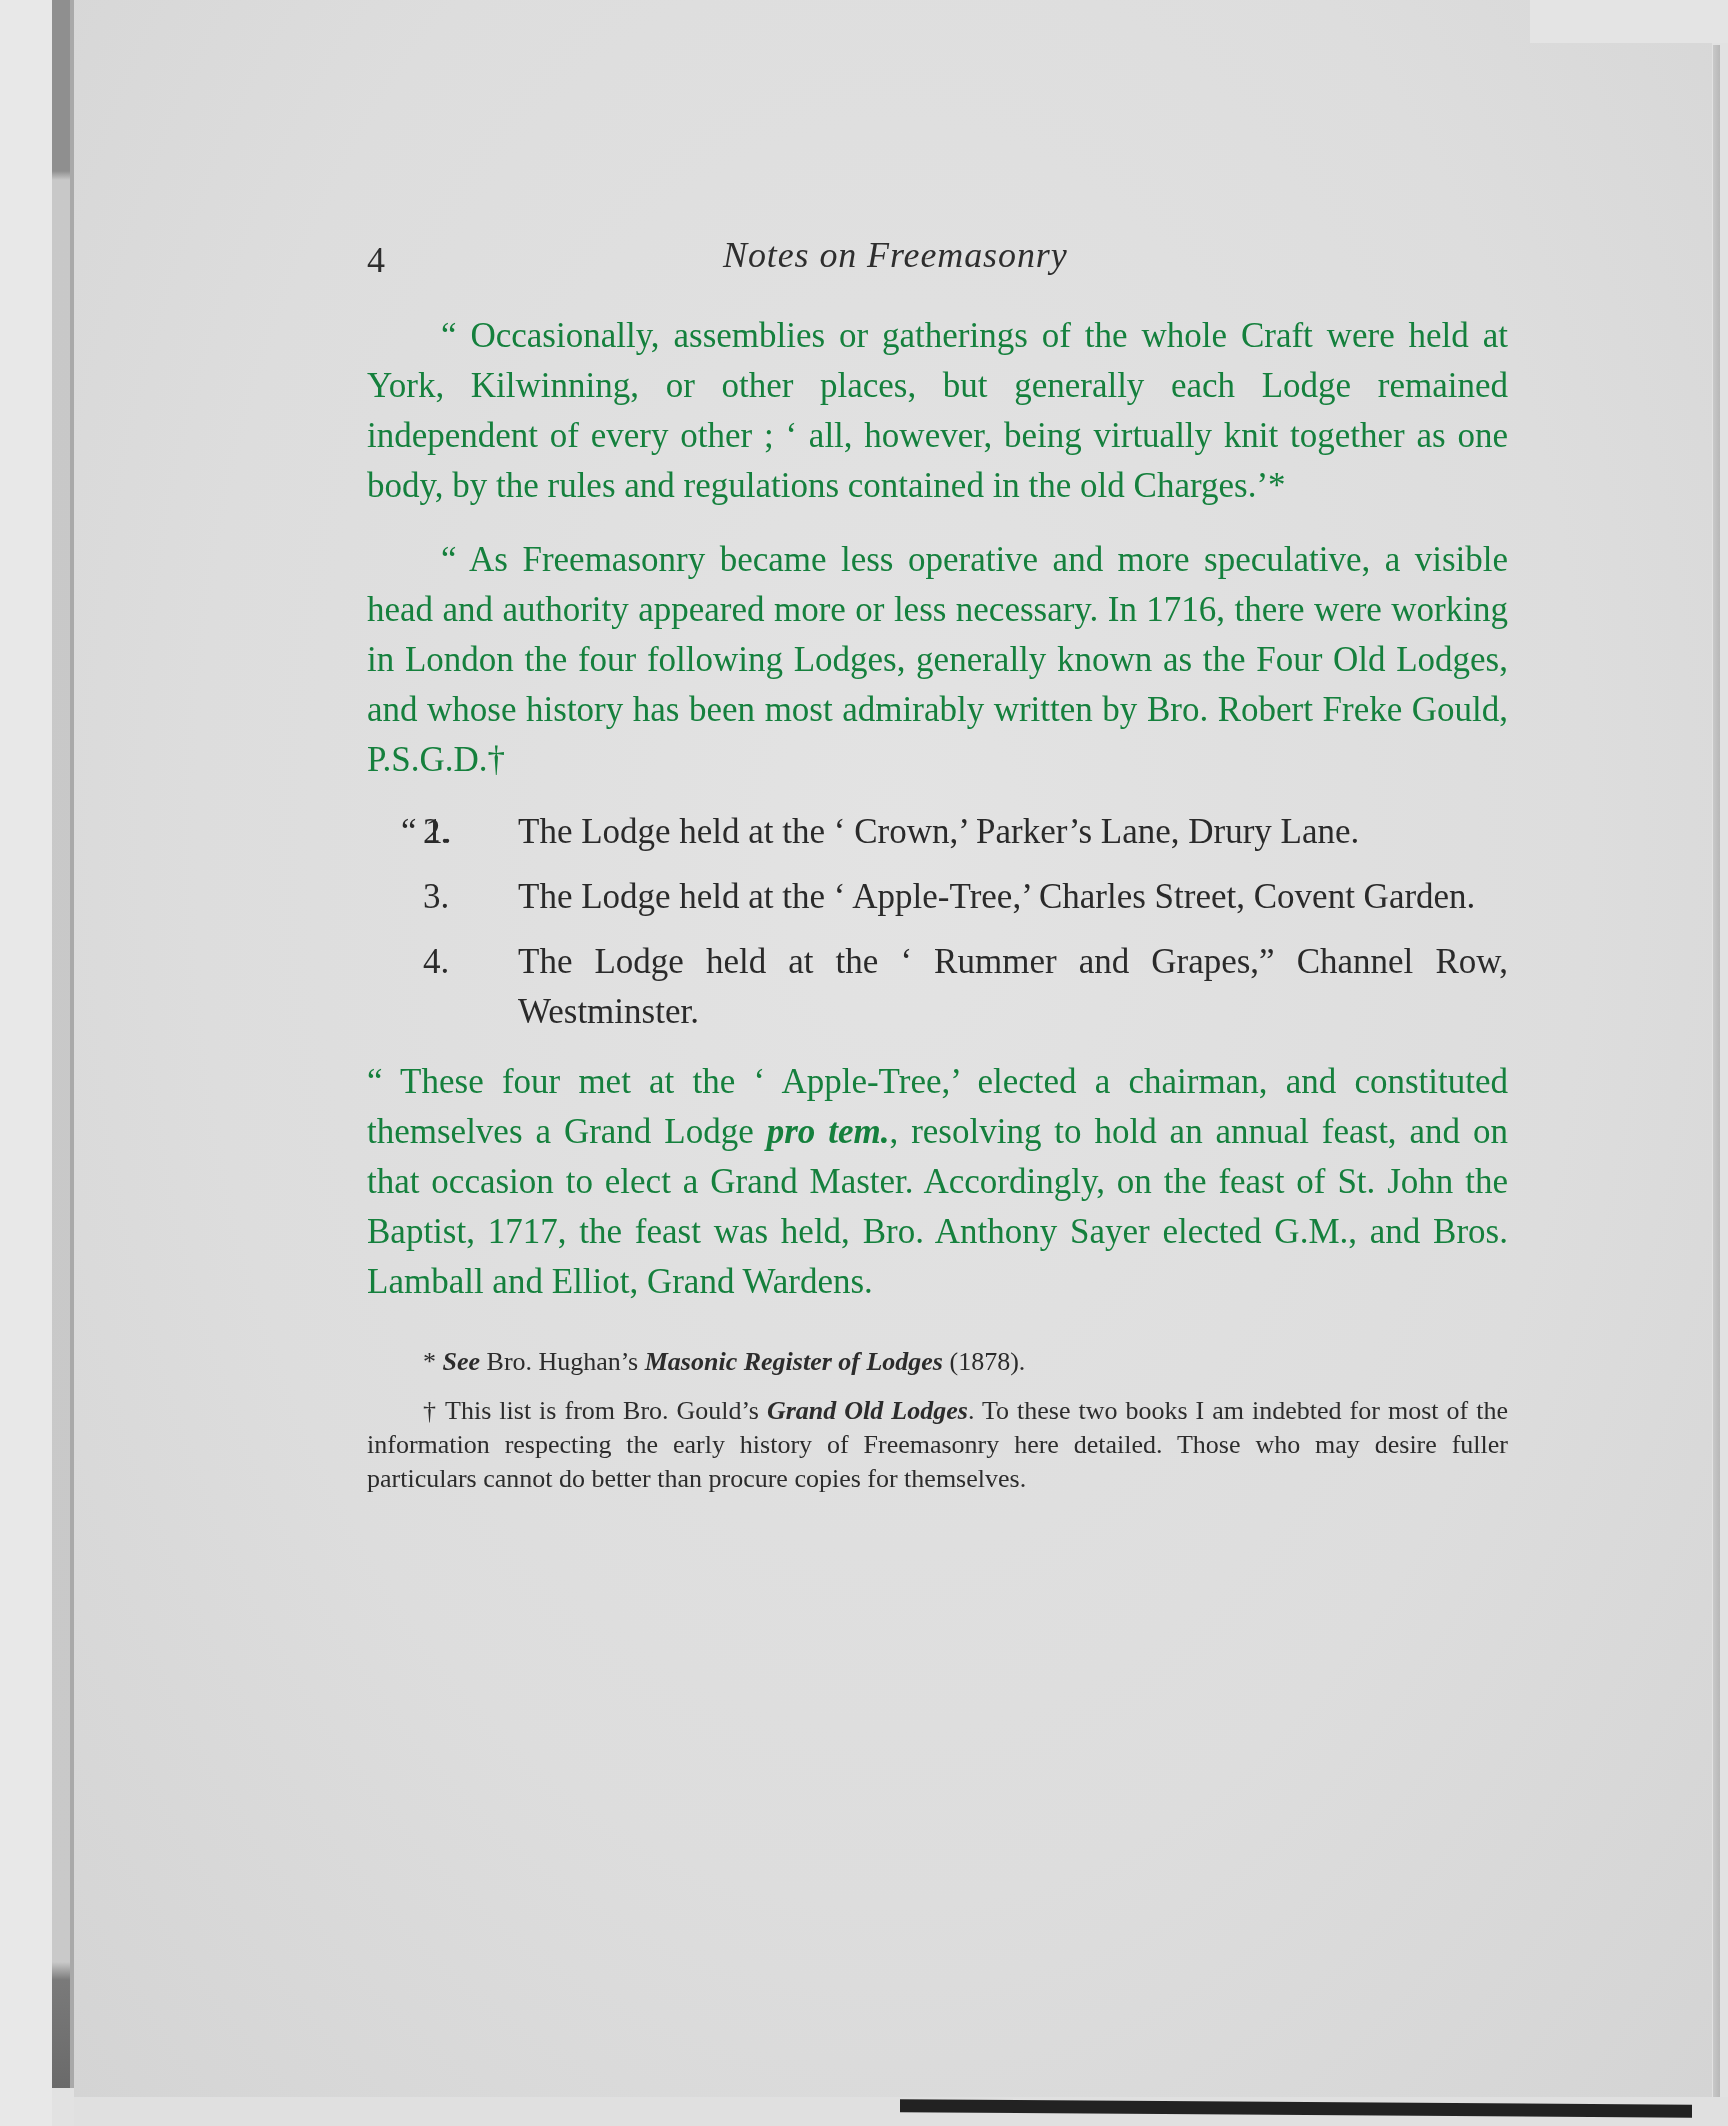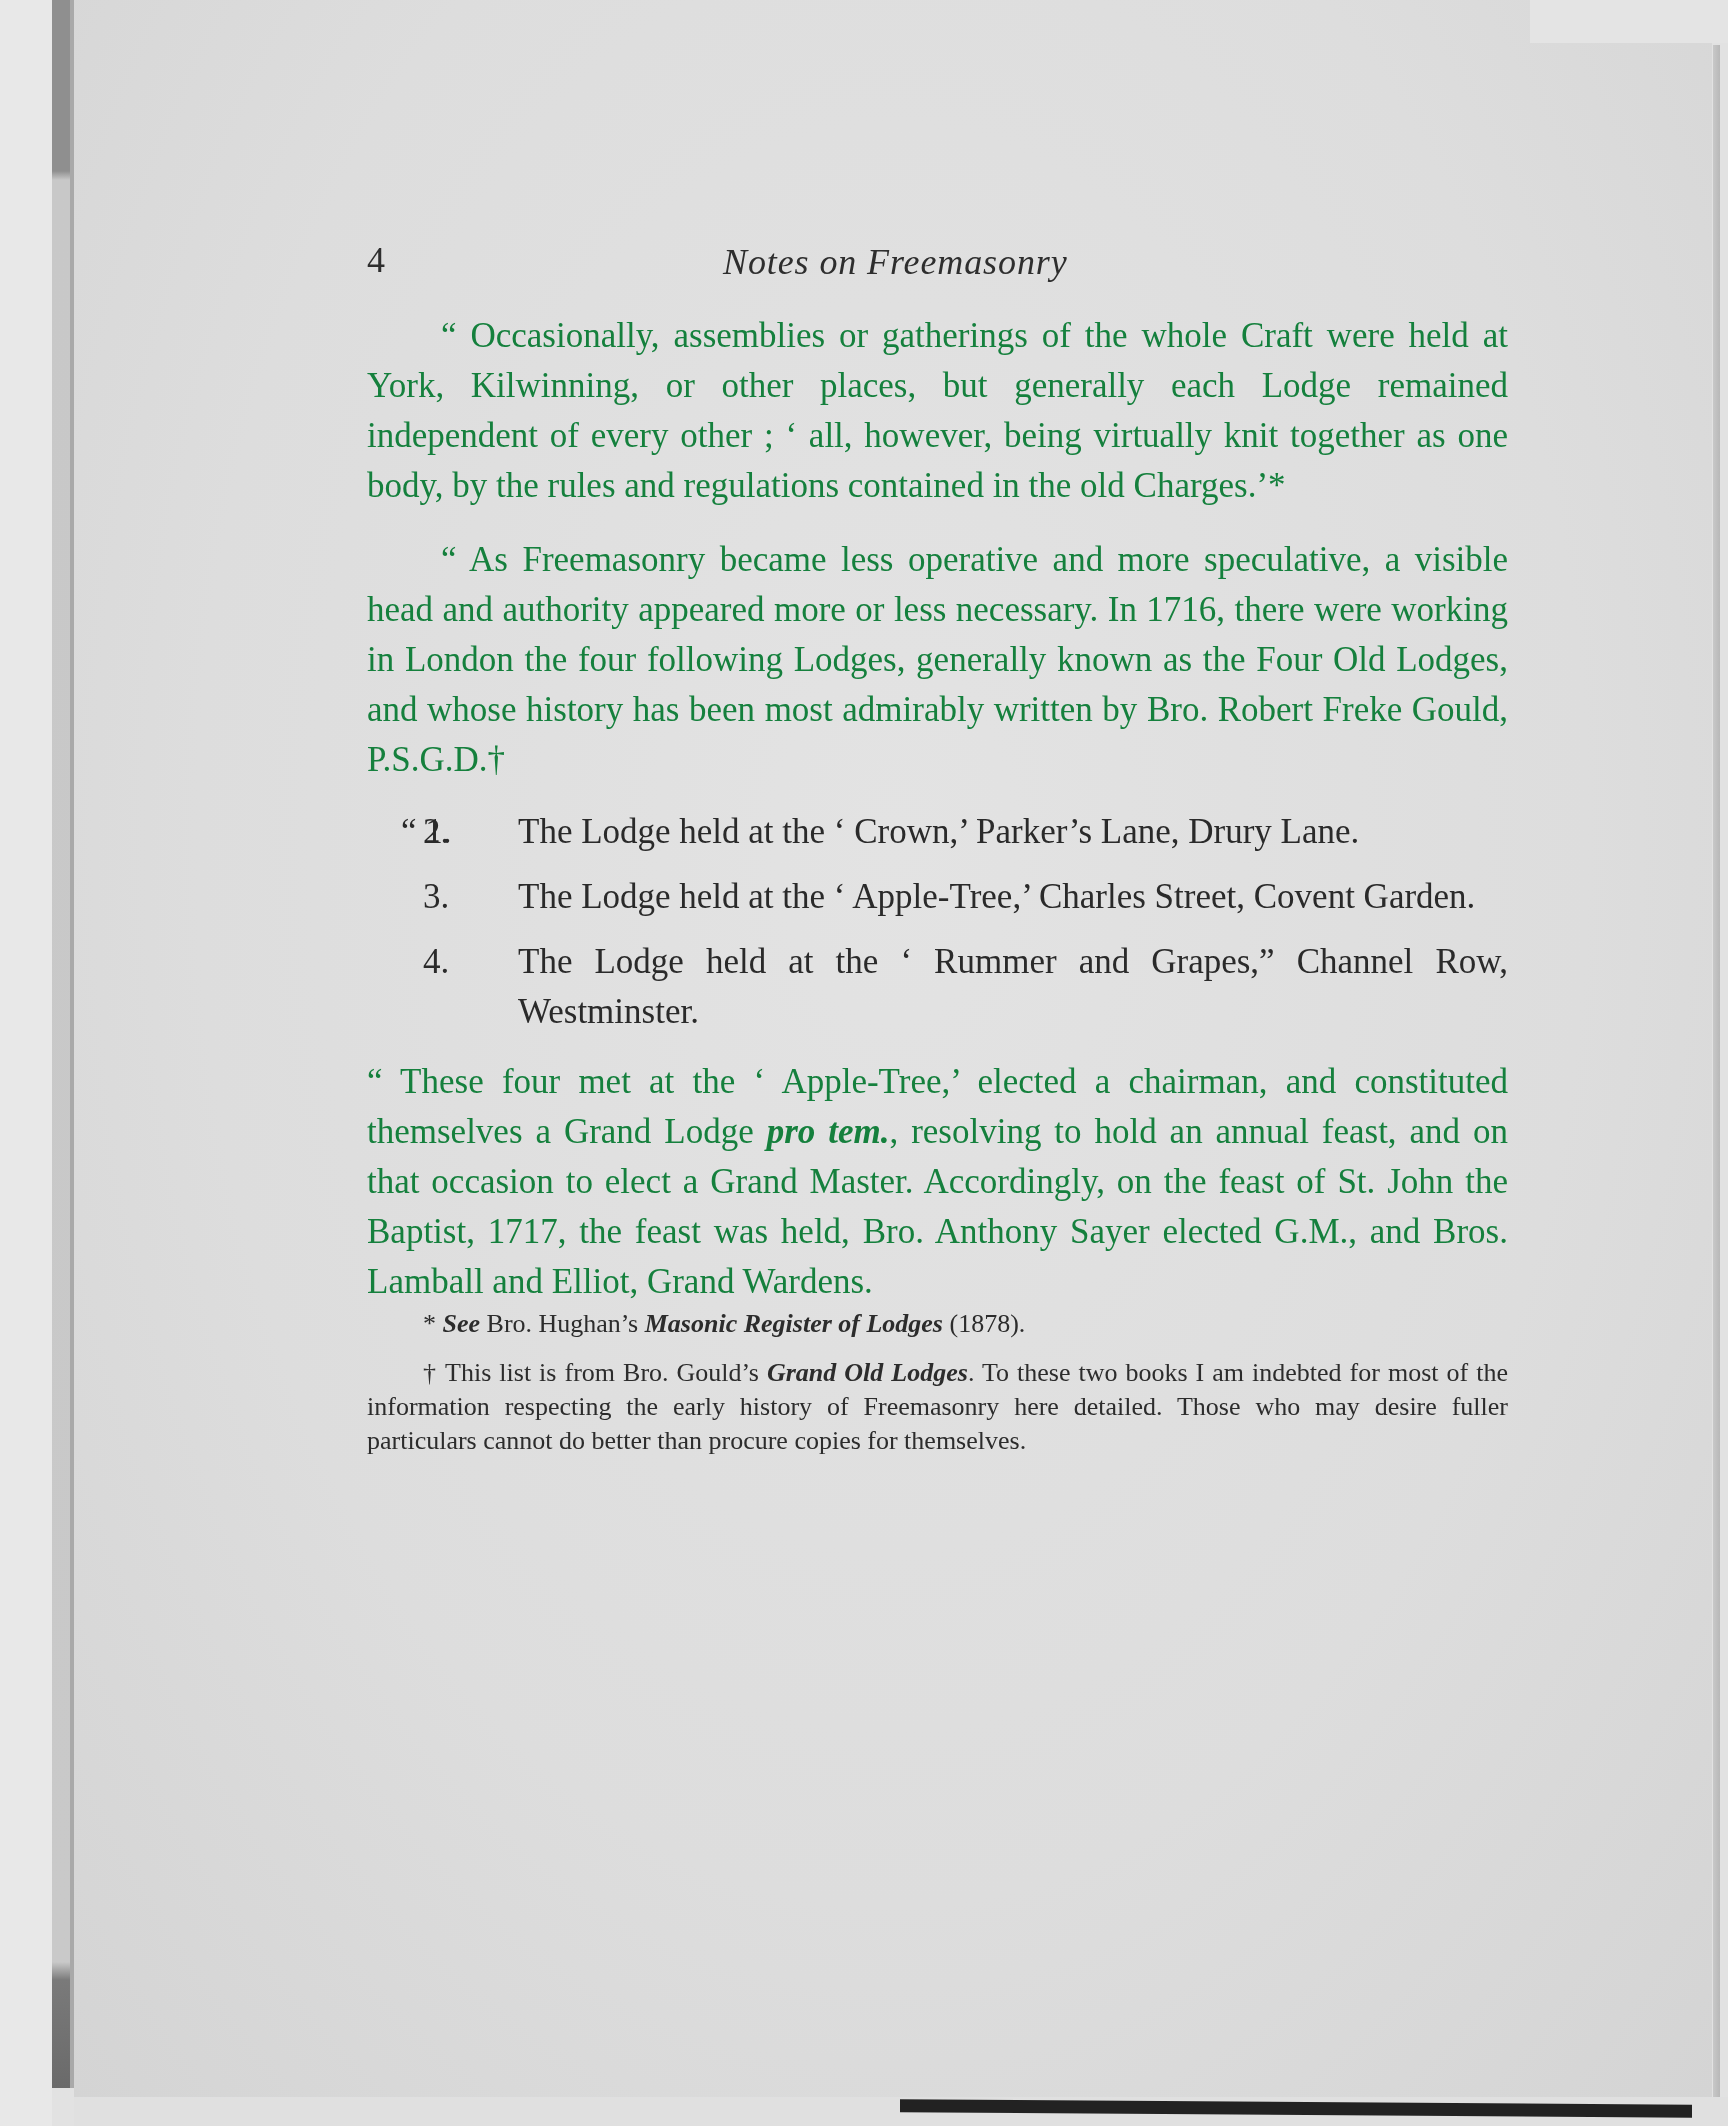--- a/index.html
+++ b/index.html
@@ -81,21 +81,21 @@
       height: 54px;
     }
     .page-number {
       position: absolute;
       left: 0; top: 7.2px;
       font-size: 36px;
       color: #2e2e2e;
     }
     .running-title {
       position: absolute;
-      left: 356px; top: 9px;
+      left: 356px; top: 2px;
       font-size: 36px;
       font-style: italic;
       color: #2e2e2e;
       letter-spacing: 0.9px;
     }
     .para {
       font-size: 35px;
       line-height: 50px;
       text-align: justify;
       text-align-last: left;
@@ -123,20 +123,21 @@
       left: 56px;
       top: 0;
     }
     .list-item .num.first {
       left: 34px;
     }
     .p3 { margin-top: 20px; }
     em { font-style: italic; font-weight: bold; }
 
     .footnotes {
+      margin-top: 38px;
       font-size: 26px;
       line-height: 34px;
       color: #2c2c2c;
     }
     .fn {
       margin: 0 0 14.4px 0;
       text-align: justify;
       text-align-last: left;
     }
     .fn.indent { text-indent: 56px; }

